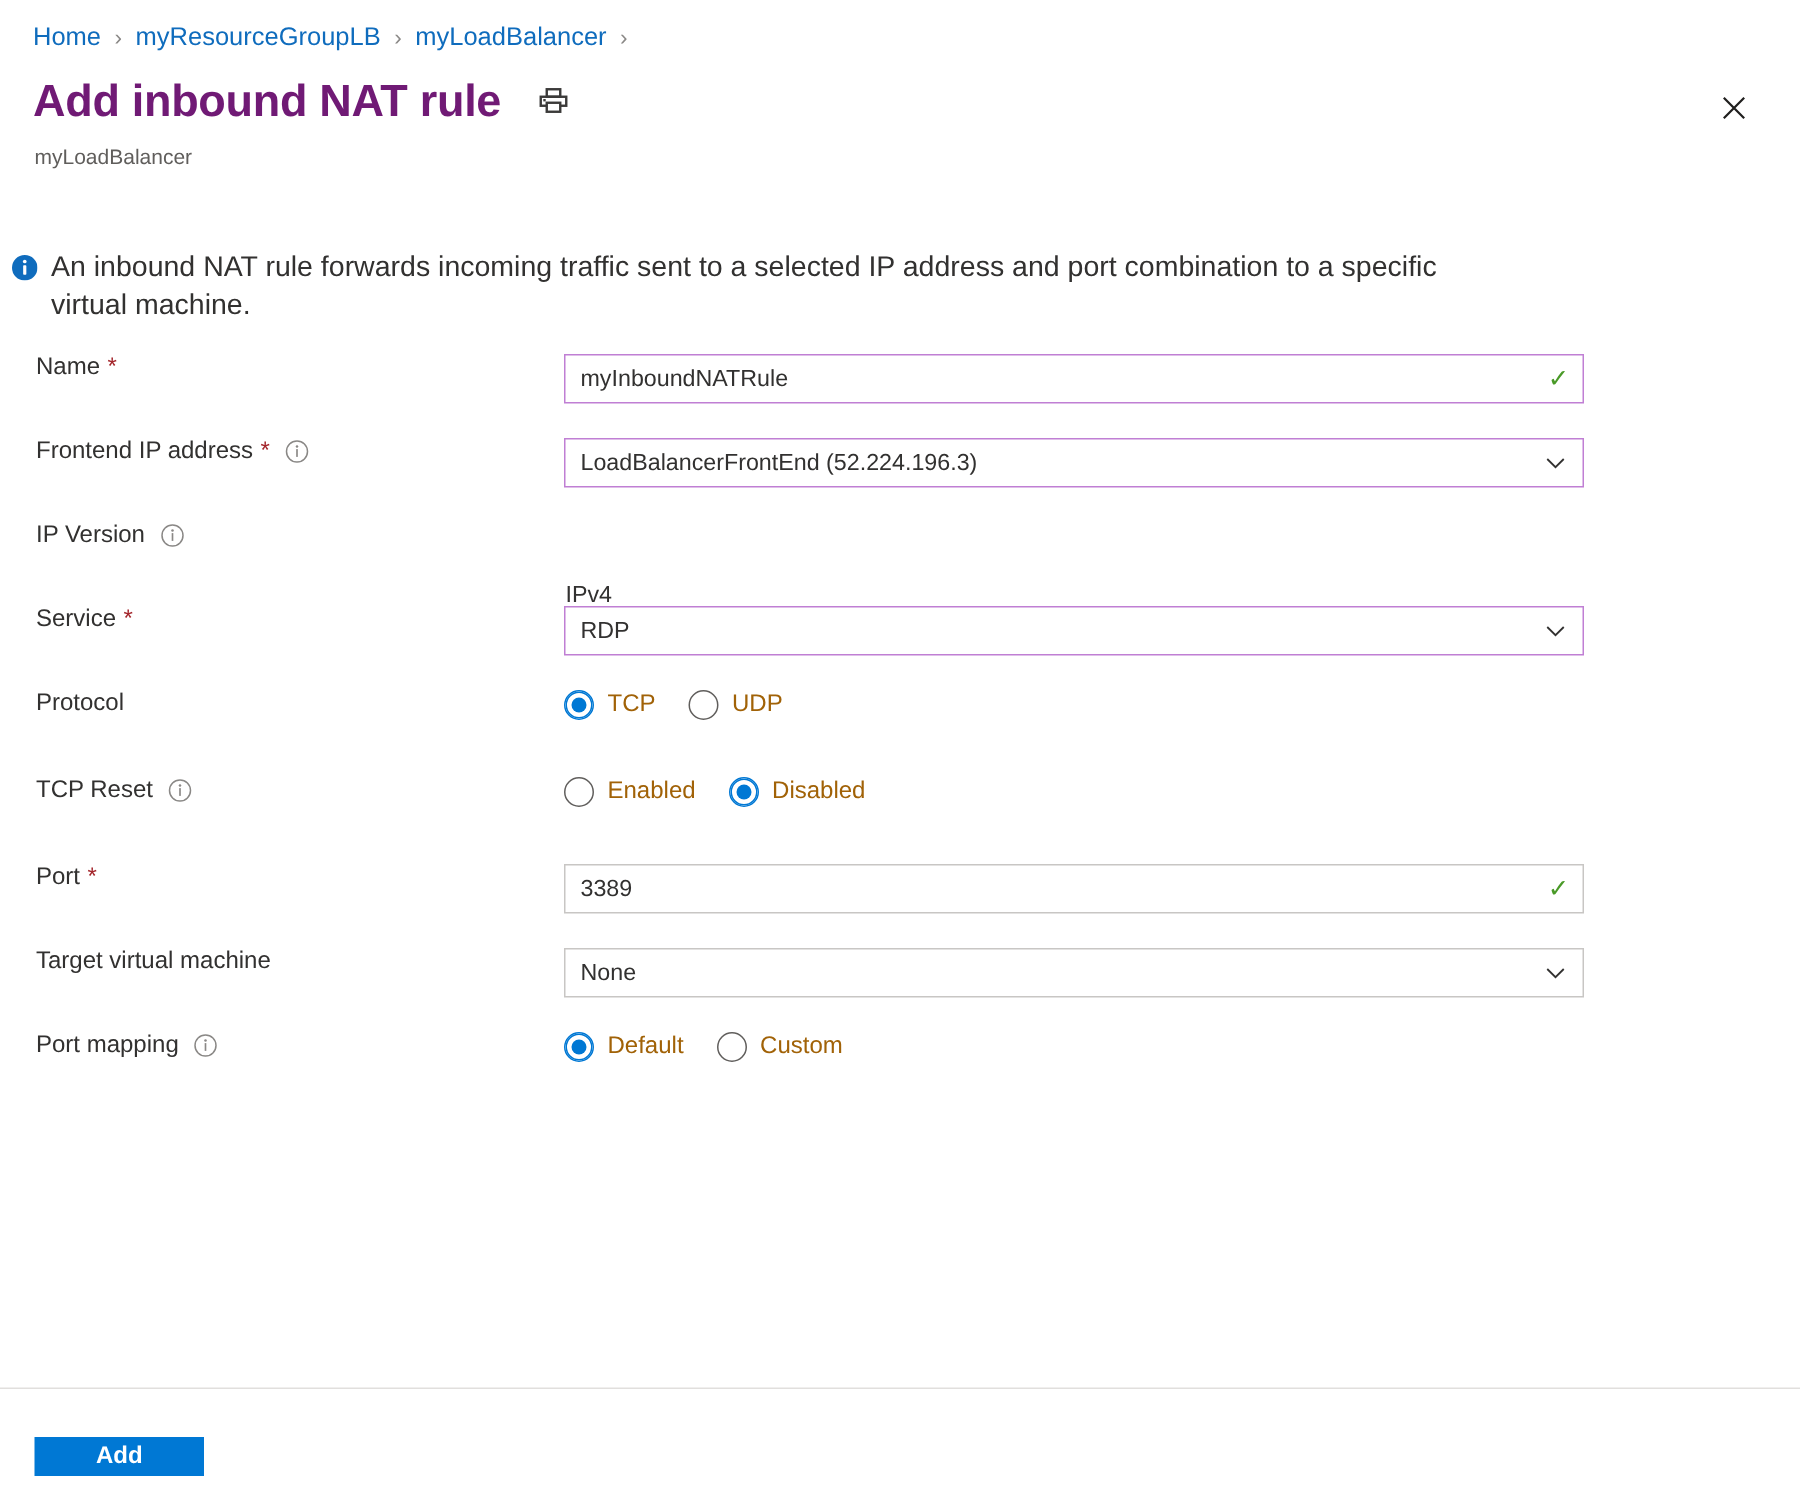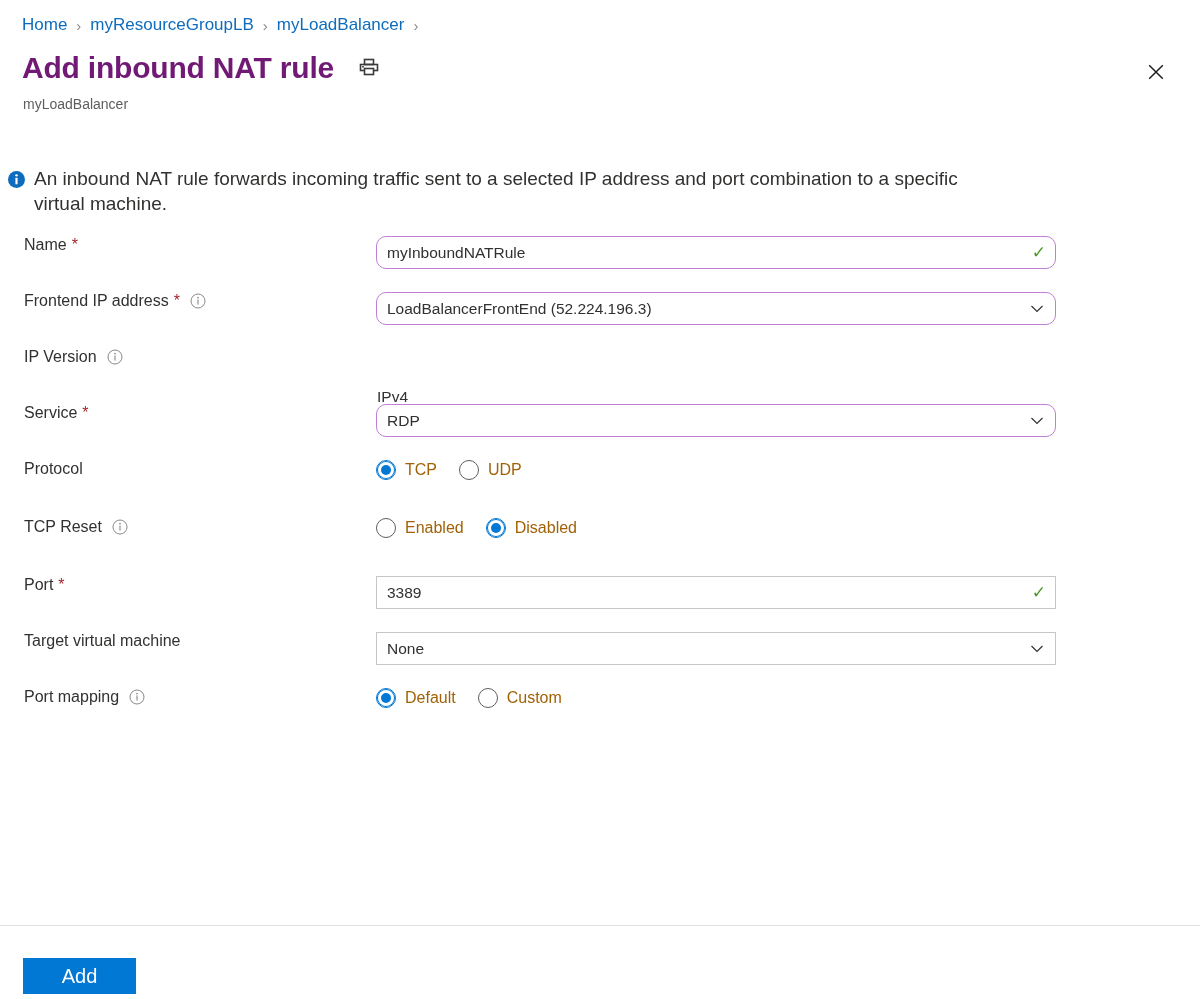--- a/index.html
+++ b/index.html
@@ -154,21 +154,21 @@
     height: 33px;
     border: 1px solid #c8c6c4;
     background: #ffffff;
     display: flex;
     align-items: center;
     padding: 0 9px 0 10px;
     font-size: 15.5px;
     color: #323130;
     cursor: text;
   }
-  .field.accent { border-color: #c07fd4; border-radius: 10px; }
+  .field.accent { border-color: #c07fd4; }
   .field .val {
     flex: 1;
     white-space: nowrap;
     overflow: hidden;
     text-overflow: ellipsis;
   }
   .field.select { cursor: pointer; }
   .check { color: #4a9a28; font-size: 17px; line-height: 1; }
   .chev {
     width: 14px;
@@ -292,26 +292,26 @@
     top: 925px;
     width: 1200px;
     height: 1px;
     background: #e1dfdd;
   }
   .add-btn {
     position: absolute;
     left: 23px;
     top: 958px;
     width: 113px;
-    height: 36px;
+    height: 26px;
     background: #0078d4;
     color: #ffffff;
     border: none;
-    font-size: 20px;
-    font-weight: 400;
+    font-size: 16px;
+    font-weight: 700;
     font-family: "Liberation Sans", sans-serif;
     cursor: pointer;
   }
 </style>
 </head>
 <body>
 
 <div class="breadcrumb">
   <span class="crumb">Home</span>
   <span class="crumb-sep">›</span>

